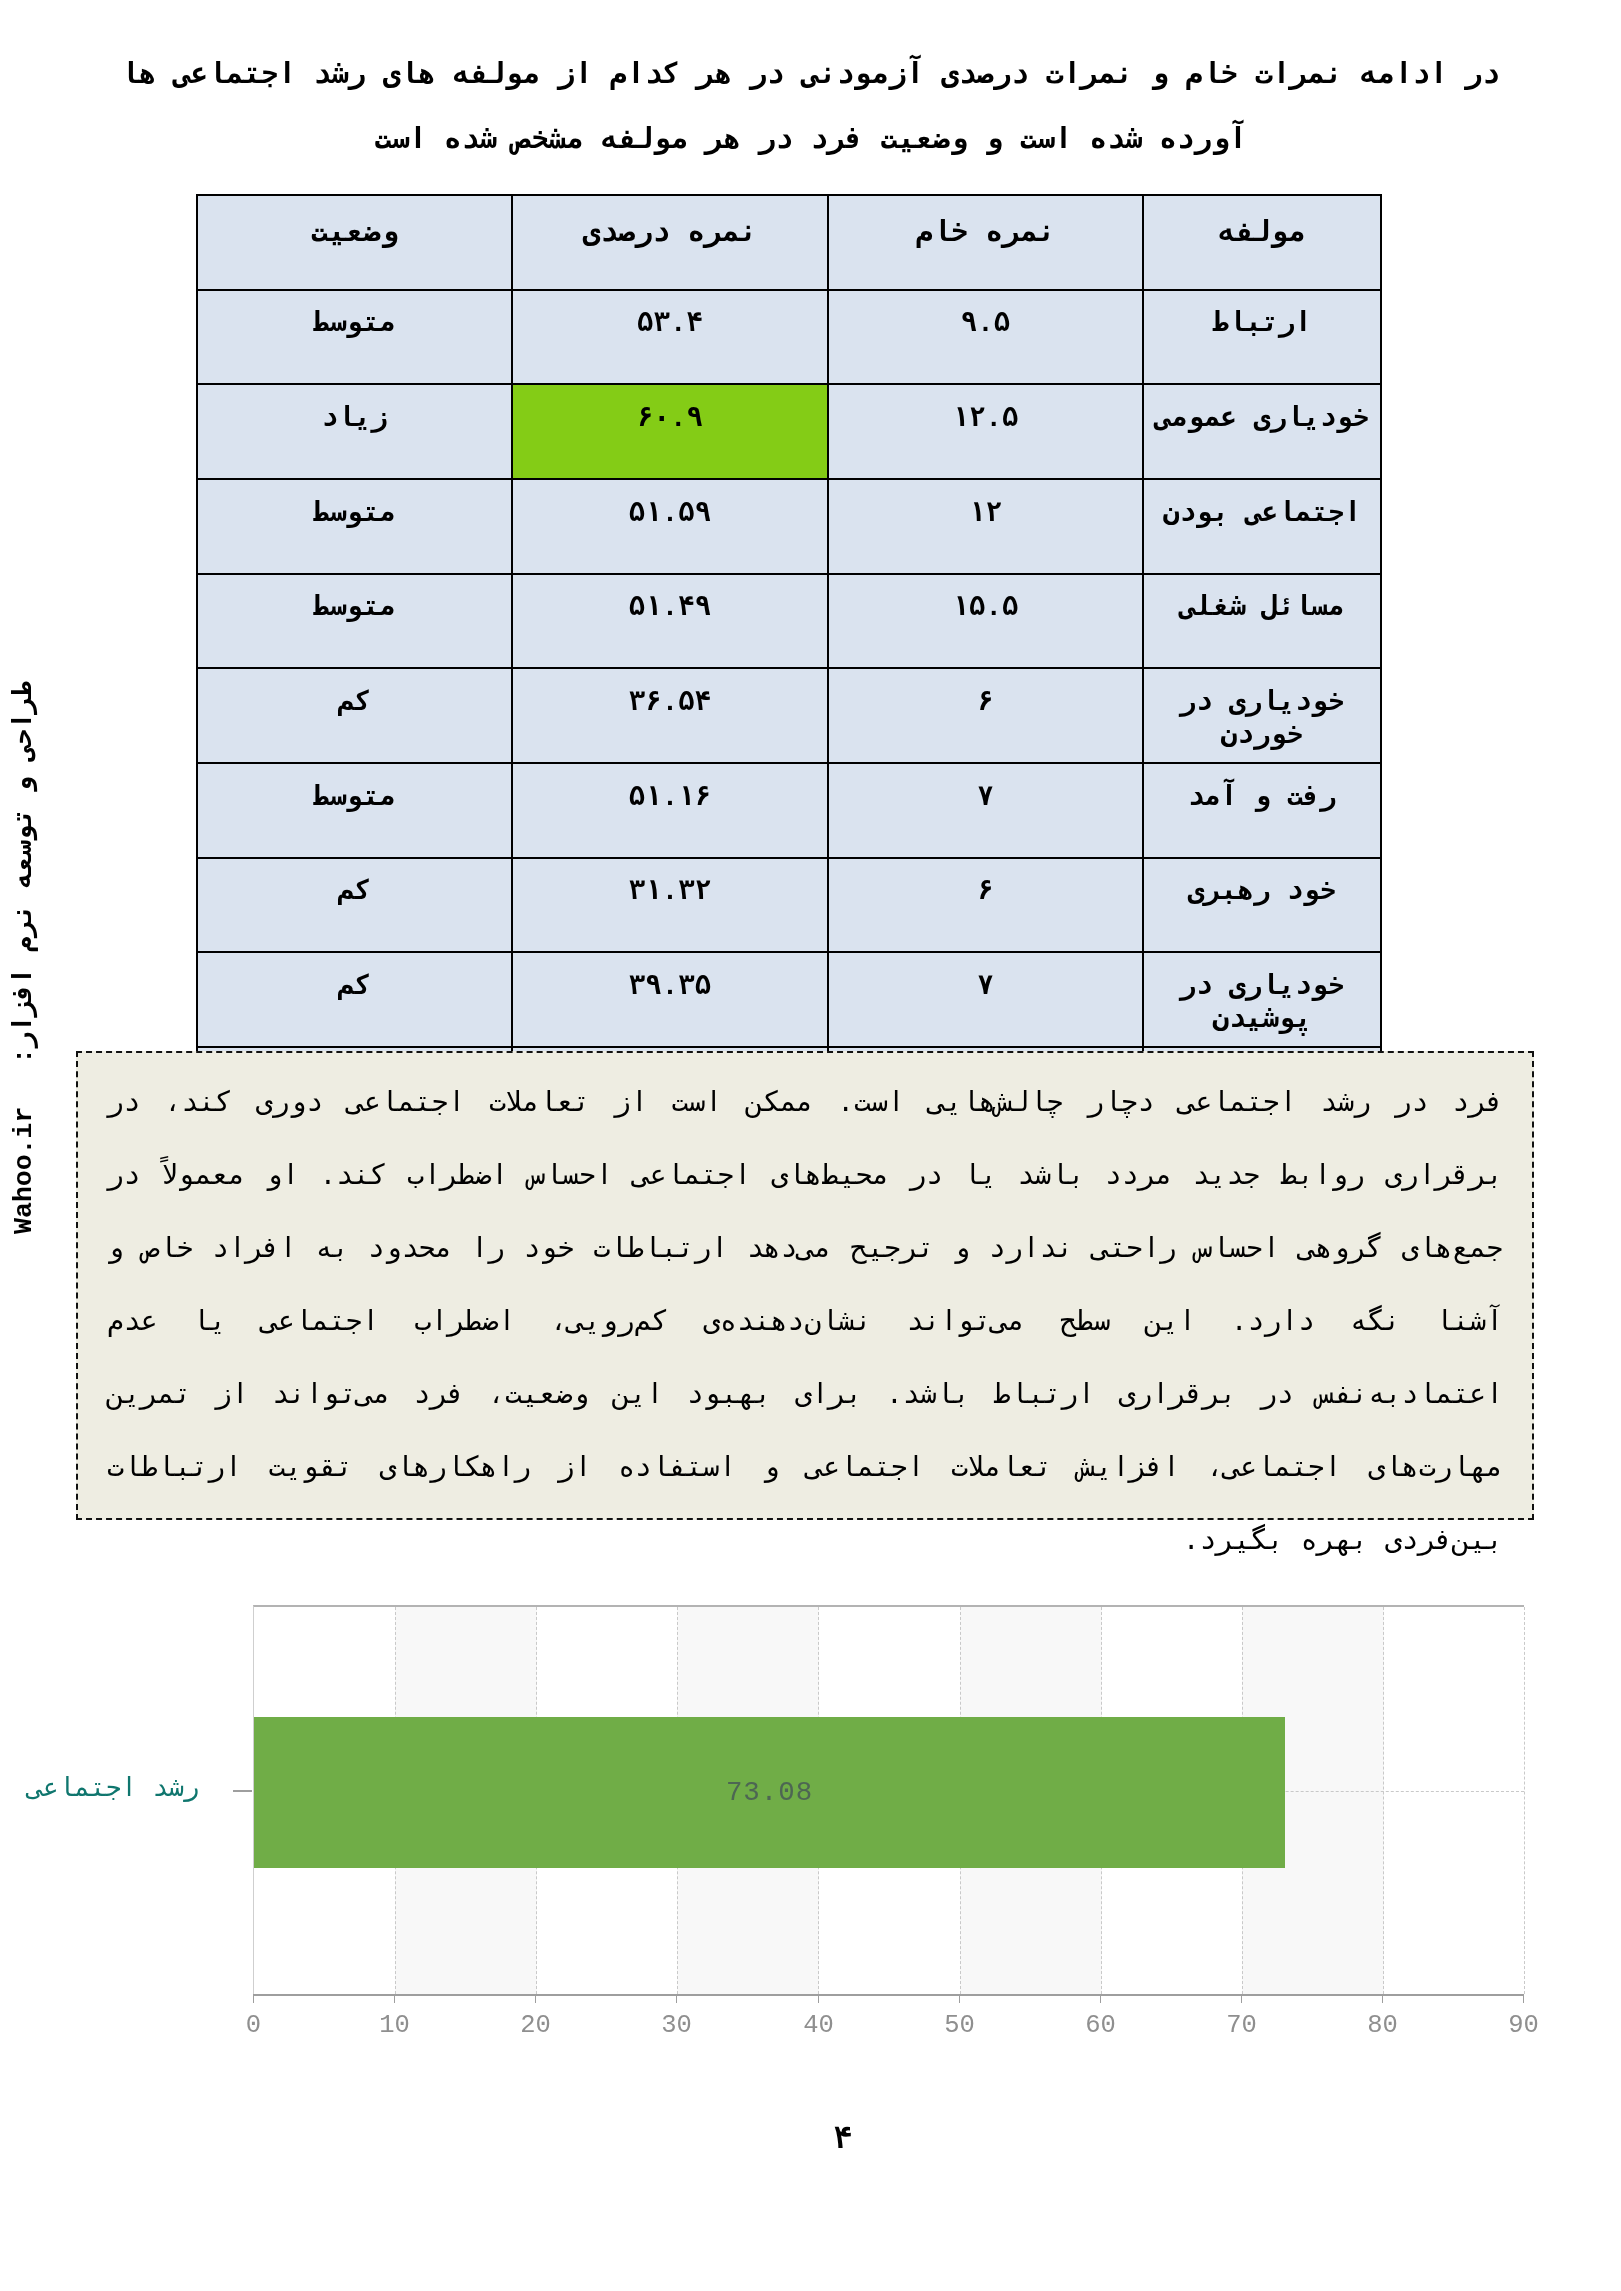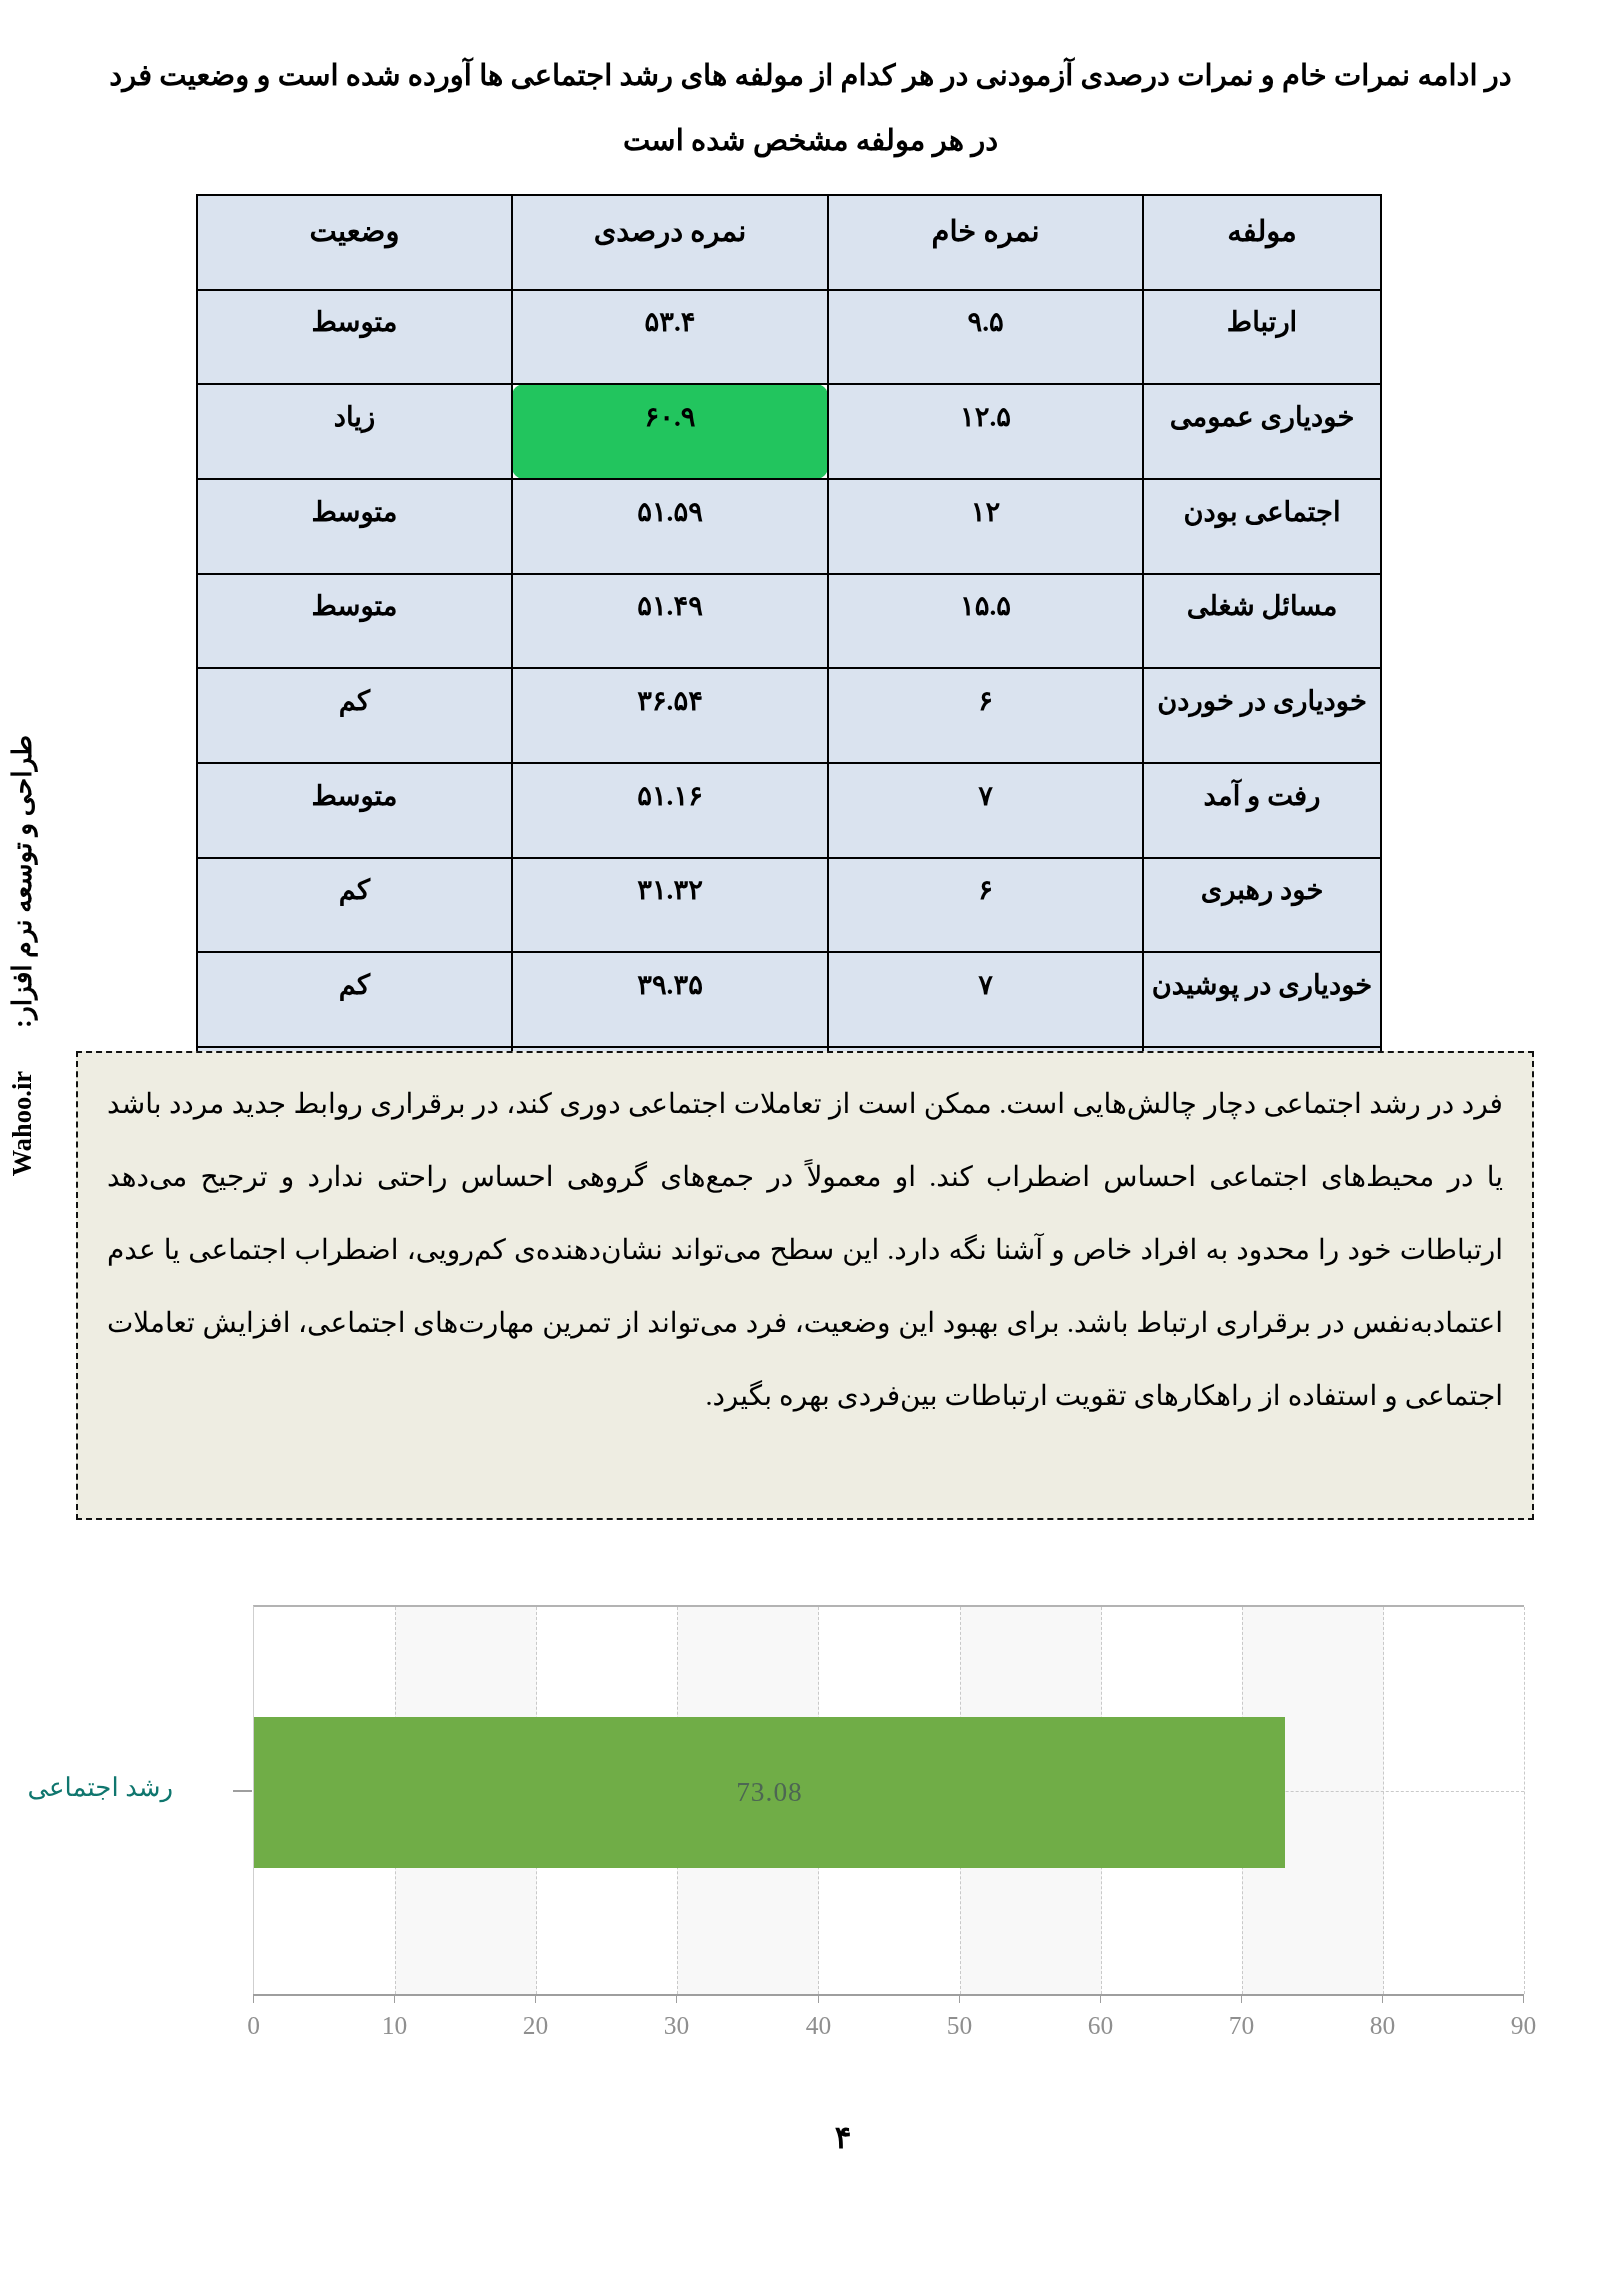--- a/index.html
+++ b/index.html
@@ -1,19 +1,19 @@
 <!DOCTYPE html>
 <html lang="fa"><head>
 <meta charset="utf-8">
 <style>
   html,body{margin:0;padding:0;background:#e8e8e8;}
   .page{
     position:relative;width:1621px;height:2292px;margin:0 auto;
     background:#ffffff;overflow:hidden;
-    font-family:Liberation Serif, serif;color:#000;
+    font-family:Liberation Mono, monospace;color:#000;
   }
   
   .intro{
     position:absolute;left:94px;top:43px;width:1433px;
     direction:rtl;text-align:center;
     font-size:29px;line-height:65px;font-weight:bold;
   }
   
   table.scores{
     position:absolute;left:196px;top:194px;width:1186px;
@@ -107,21 +107,21 @@
     <tbody id="score-body">
         <tr>
           <td style="background: rgb(218, 227, 239);">ارتباط</td>
           <td style="background: rgb(218, 227, 239);">۹.۵</td>
           <td style="background: rgb(218, 227, 239);">۵۳.۴</td>
           <td style="background: rgb(218, 227, 239);">متوسط</td>
         </tr>
         <tr>
           <td style="background: rgb(218, 227, 239);">خودیاری عمومی</td>
           <td style="background: rgb(218, 227, 239);">۱۲.۵</td>
-          <td style="background: #22c55e; border-radius: 12px;">۶۰.۹</td>
+          <td style="background: #84cc16;">۶۰.۹</td>
           <td style="background: rgb(218, 227, 239);">زیاد</td>
         </tr>
         <tr>
           <td style="background: rgb(218, 227, 239);">اجتماعی بودن</td>
           <td style="background: rgb(218, 227, 239);">۱۲</td>
           <td style="background: rgb(218, 227, 239);">۵۱.۵۹</td>
           <td style="background: rgb(218, 227, 239);">متوسط</td>
         </tr>
         <tr>
           <td style="background: rgb(218, 227, 239);">مسائل شغلی</td>

